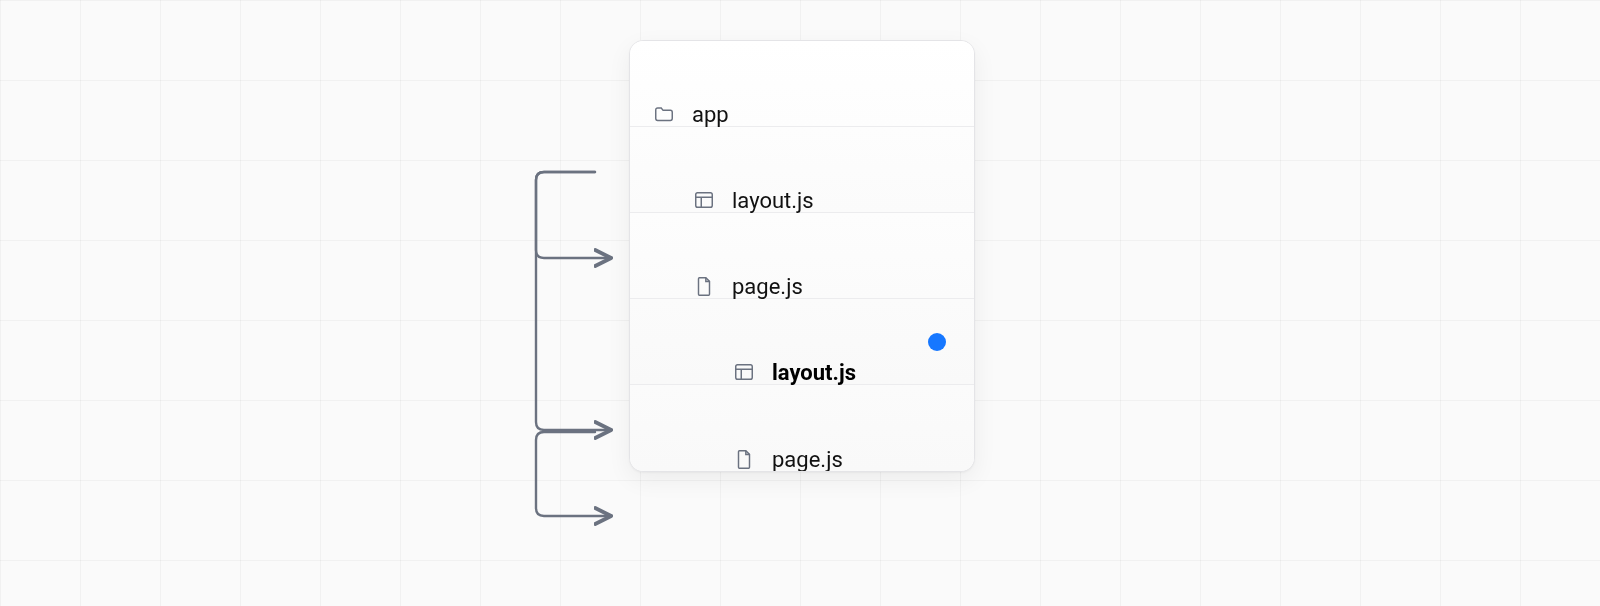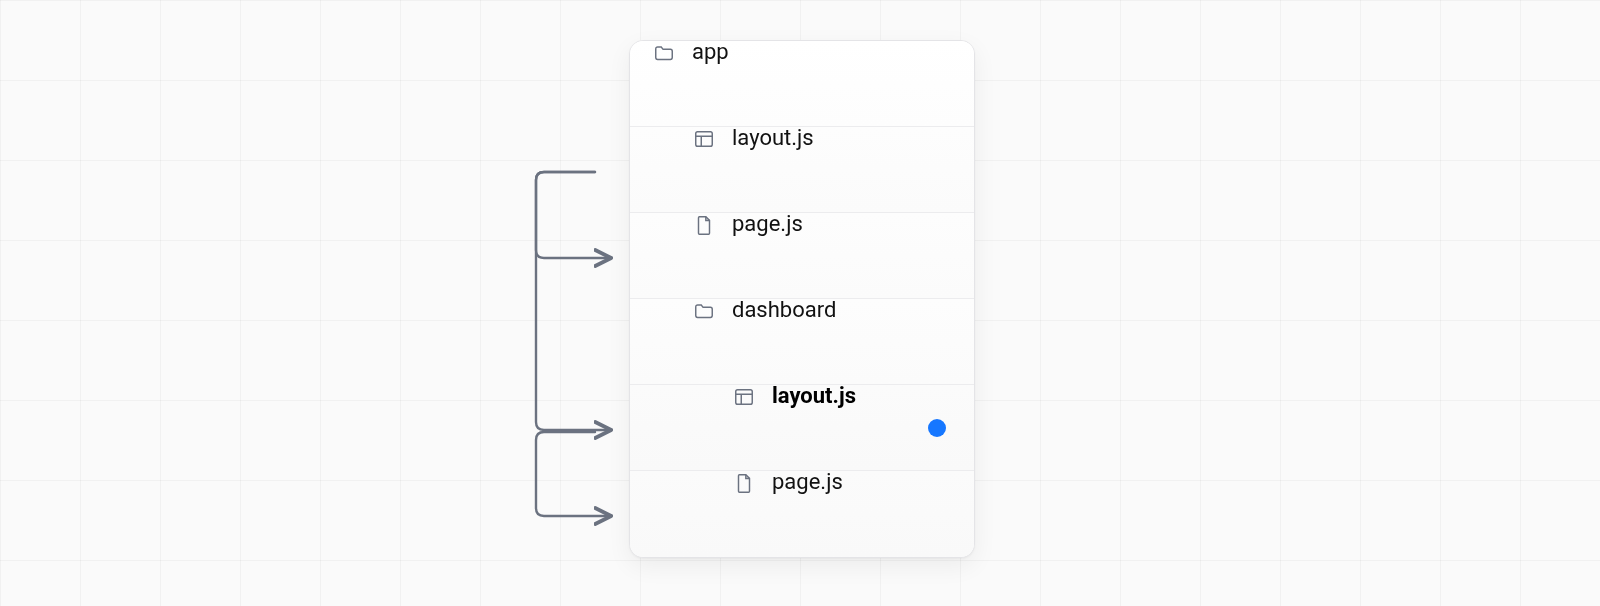--- a/index.html
+++ b/index.html
@@ -32,21 +32,21 @@
     background: #fff;
     border: 1px solid #e4e4e7;
     border-radius: 14px;
     box-shadow:
       0 1px 2px rgba(0,0,0,0.04),
       0 8px 24px rgba(0,0,0,0.06);
     overflow: hidden;
   }
   .row {
     display: flex;
-    align-items: flex-start;
+    align-items: flex-end;
     height: 86px;
     border-bottom: 1px solid #ececee;
     padding-left: 22px;
     font-size: 22px;
     color: #111;
     position: relative;
     background: linear-gradient(#fff, #fdfdfd);
   }
   .row:last-child { border-bottom: none; }
   .row.depth-1 { padding-left: 62px; background: linear-gradient(#fdfdfd, #fbfbfb); }
@@ -132,28 +132,20 @@
     <div class="row depth-1">
       <span class="icon">
         <svg viewBox="0 0 24 24">
             <path d="M7 3h7l4 4v14a1 1 0 0 1-1 1H7a1 1 0 0 1-1-1V4a1 1 0 0 1 1-1z"></path>
             <path d="M14 3v4h4"></path>
           </svg>
       </span>
       <span class="label">page.js</span>
     </div>
 
-    <div class="row depth-1">
-      <span class="icon">
-        <svg viewBox="0 0 24 24">
-            <path d="M3 7.5a2 2 0 0 1 2-2h4l2 2.5h8a2 2 0 0 1 2 2V17a2 2 0 0 1-2 2H5a2 2 0 0 1-2-2V7.5z"></path>
-          </svg>
-      </span>
-      <span class="label">dashboard</span>
-    </div>
 
     <div class="row depth-2 bold">
       <span class="icon">
         <svg viewBox="0 0 24 24">
             <rect x="3" y="4" width="18" height="16" rx="2"></rect>
             <path d="M3 9h18M9 9v11"></path>
           </svg>
       </span>
       <span class="label">layout.js</span>
       <span class="dot" style="background:#1677ff"></span>

